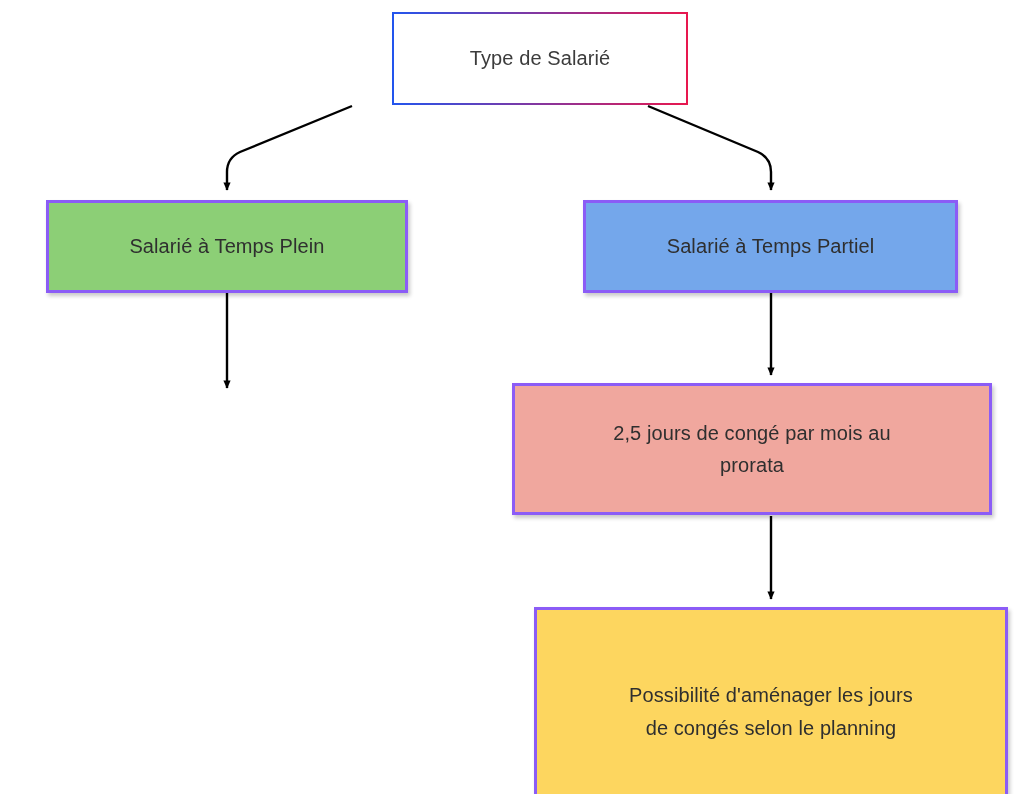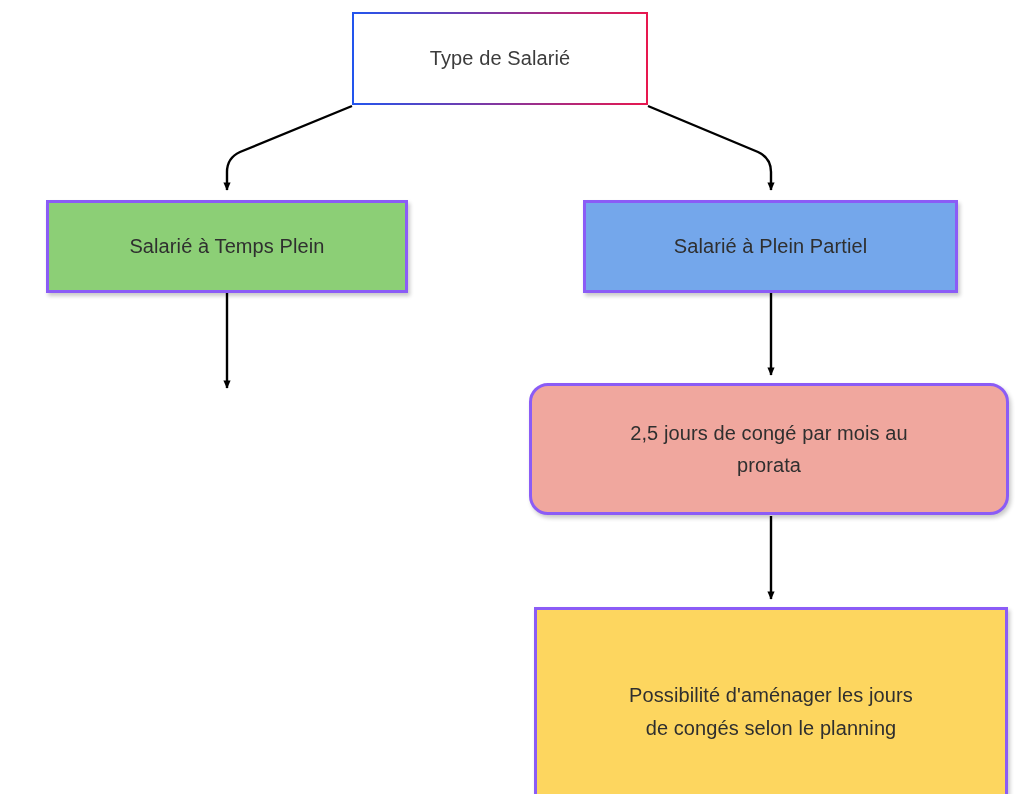--- a/index.html
+++ b/index.html
@@ -55,20 +55,21 @@
 
   
   #node-root {
     border: none;
     background:
       linear-gradient(#ffffff, #ffffff) padding-box,
       linear-gradient(90deg, var(--g-start) 0%, var(--g-end) 100%) border-box;
     border: 2px solid transparent;
     box-shadow: none;
     color: #3c3c3c;
+    margin-left: 40px;
   }
 
   .fill-green  { background-color: #8ccf76; }
   .fill-blue   { background-color: #74a7eb; }
   .fill-salmon { background-color: #f0a79e; }
   .fill-yellow { background-color: #fdd65f; }
 </style>
 </head>
 <body>
 
@@ -94,25 +95,25 @@
 
   <div class="node" id="node-root" style="--g-start:#2255ee; --g-end:#e8174e; left:352px; top:12px; width:296px; height:93px;">
     <span class="label">Type de Salarié</span>
   </div>
 
   <div class="node fill-green" style="left:46px; top:200px; width:362px; height:93px;">
     <span class="label">Salarié à Temps Plein</span>
   </div>
 
   <div class="node fill-blue" style="left:583px; top:200px; width:375px; height:93px;">
-    <span class="label">Salarié à Plein Partiel</span>
+    <span class="label">Salarié à Temps Partiel</span>
   </div>
 
 
-  <div class="node fill-salmon" style="left:529px; top:383px; width:480px; height:132px;border-radius:19px;">
+  <div class="node fill-salmon" style="left:512px; top:383px; width:480px; height:132px;">
     <span class="label" style="padding:0 74px;">2,5 jours de congé par mois au prorata</span>
   </div>
 
   <div class="node fill-yellow" style="left:534px; top:607px; width:474px; height:209px;">
     <span class="label" style="padding:0 88px;">Possibilité d'aménager les jours de congés selon le planning</span>
   </div>
 
 </div>
 
 </body></html>

